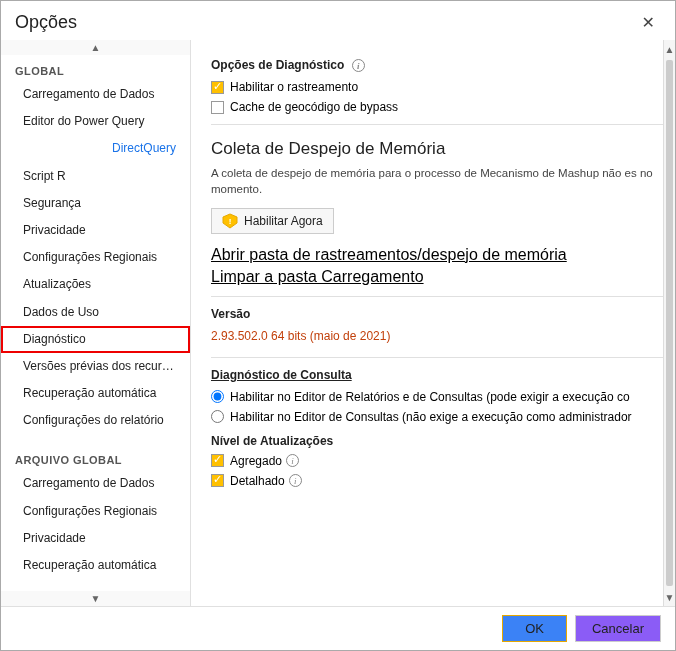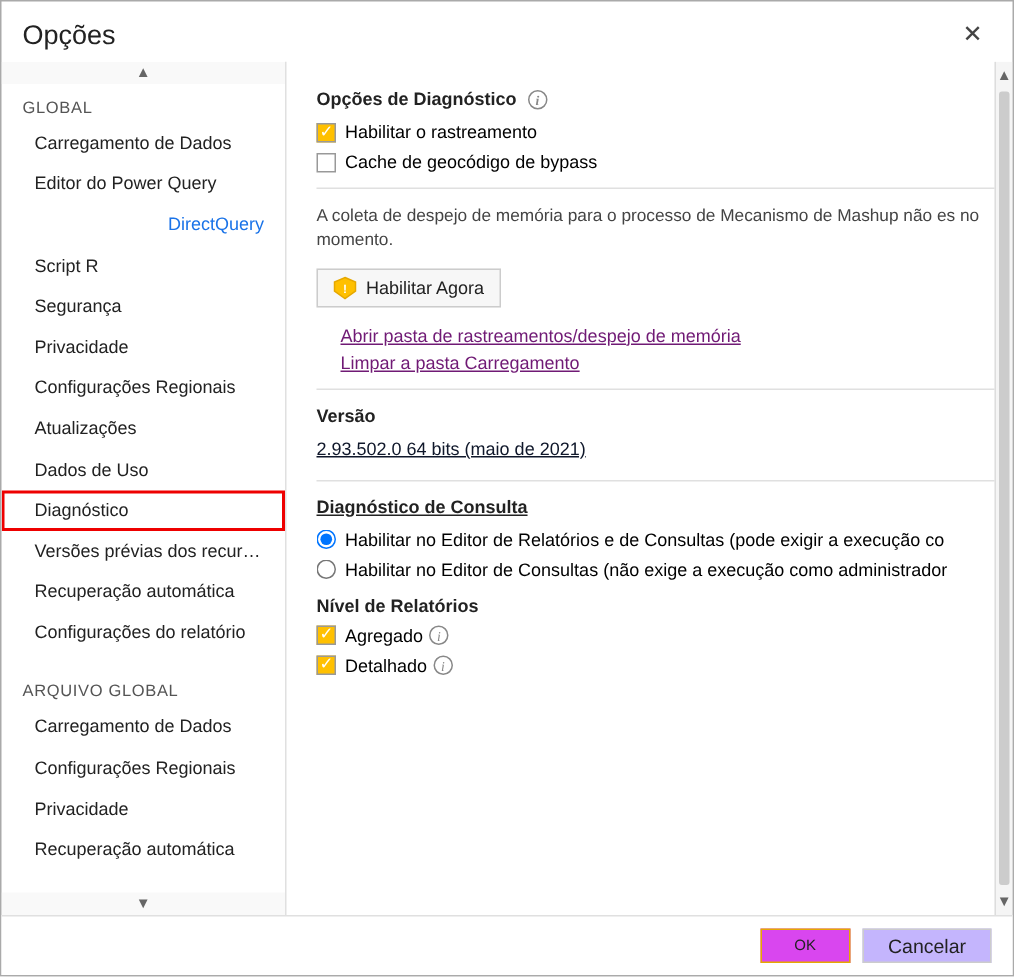--- a/index.html
+++ b/index.html
@@ -60,21 +60,21 @@
     .sidebar-scroll {
       flex: 1;
       overflow-y: auto;
       overflow-x: hidden;
       scrollbar-width: thin;
     }
     .sidebar-scroll::-webkit-scrollbar { width: 8px; }
     .sidebar-scroll::-webkit-scrollbar-thumb { background: #ccc; }
     .sidebar-section-label {
       font-size: 11px;
-      font-weight: 400;
+      font-weight: 700;
       color: #555;
       padding: 10px 14px 4px 14px;
       letter-spacing: 0.04em;
     }
     .sidebar-item {
       padding: 4px 14px 4px 22px;
       cursor: pointer;
       color: #222;
       font-size: 12px;
       line-height: 1.6;
@@ -153,45 +153,43 @@
       align-items: center;
       border: 1px solid #ccc;
       background: #f7f7f7;
       padding: 4px 10px;
       cursor: pointer;
       font-size: 12px;
       margin-bottom: 12px;
       color: #222;
     }
     .link-text {
-      color: #701a75;
+      color: #000000;
       text-decoration: underline;
       cursor: pointer;
-      font-size: 12px;
+      font-size: 16px;
       display: block;
       margin-bottom: 4px;
-      margin-left: 16px;
     }
     .collect-btn {
       display: inline-flex;
       align-items: center;
       border: 1px solid #ccc;
       background: #f7f7f7;
       padding: 4px 10px;
       cursor: pointer;
       font-size: 12px;
       margin-top: 6px;
       margin-bottom: 14px;
       color: #222;
     }
     .version-number {
       font-size: 12px;
-      color: #0f172a;
+      color: #c2410c;
       margin-bottom: 14px;
-      text-decoration: underline;
     }
     .diag-section-heading {
       font-size: 12px;
       font-weight: 600;
       color: #222;
       margin-bottom: 8px;
       text-decoration: underline;
     }
     .nivel-label {
       font-size: 12px;
@@ -208,30 +206,30 @@
     
     .dialog-footer {
       border-top: 1px solid #e0e0e0;
       padding: 8px 14px;
       display: flex;
       justify-content: flex-end;
       gap: 8px;
       background: #fff;
     }
     .btn-ok {
-      background: #d946ef;
+      background: #3b82f6;
       border: 1px solid #e6a800;
       color: #222;
       padding: 5px 22px;
-      font-size: 10px;
+      font-size: 13px;
       cursor: pointer;
       font-weight: 500;
     }
     .btn-cancel {
-      background: #c4b5fd;
+      background: #8b5cf6;
       border: 1px solid #ccc;
       color: #222;
       padding: 0 16px;
       font-size: 13px;
       cursor: pointer;
     }
     .info-icon {
       display: inline-block;
       width: 13px;
       height: 13px;
@@ -336,20 +334,21 @@
           <label>Habilitar o rastreamento</label>
         </div>
 
         <div class="option-row">
           <input type="checkbox" class="checkbox-empty" style="">
           <label>Cache de geocódigo de bypass</label>
         </div>
 
         <hr class="divider-line">
 
+        <div class="big-section-heading">Coleta de Despejo de Memória</div>
         <div class="description-text">A coleta de despejo de memória para o processo de Mecanismo de Mashup não es no momento.</div>
 
         <div>
           <button class="shield-btn">
             <span style="display:inline-block;width:16px;height:16px;margin-right:6px;position:relative;">
               <svg width="16" height="16" viewBox="0 0 16 16">
                 <polygon points="8,1 15,4 15,10 8,15 1,10 1,4" fill="#ffc000" stroke="#e6a800" stroke-width="1"></polygon>
                 <text x="8" y="11" text-anchor="middle" font-size="8" fill="white" font-weight="bold">!</text>
               </svg>
             </span>
@@ -372,21 +371,21 @@
 
         <div class="option-row">
           <input type="radio" name="diag-mode" checked="" style="margin-right: 6px;">
           <label>Habilitar no Editor de Relatórios e de Consultas (pode exigir a execução co</label>
         </div>
         <div class="option-row">
           <input type="radio" name="diag-mode" style="margin-right: 6px;">
           <label>Habilitar no Editor de Consultas (não exige a execução como administrador</label>
         </div>
 
-        <div class="nivel-label">Nível de Relatórios</div>
+        <div class="nivel-label">Nível de Atualizações</div>
 
         <div class="option-row">
           <input type="checkbox" class="checkbox-yellow" checked="" style="">
           <label>Agregado</label>
           <span class="info-icon">i</span>
         </div>
 
         <div class="option-row">
           <input type="checkbox" class="checkbox-yellow" checked="" style="">
           <label>Detalhado</label>

